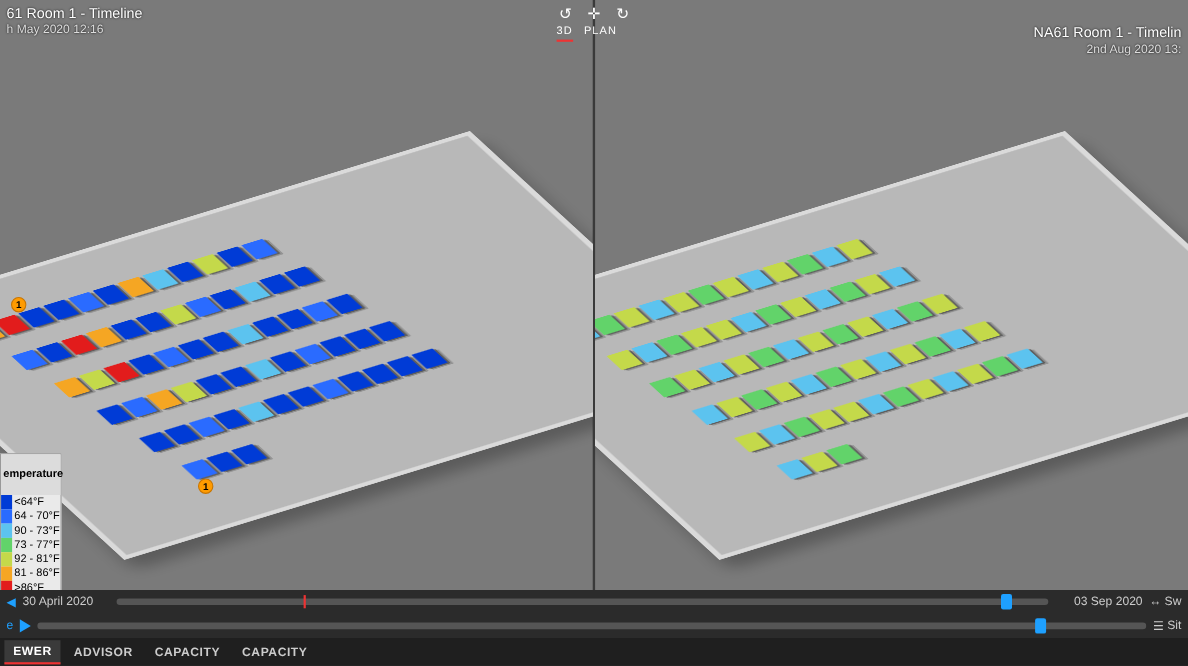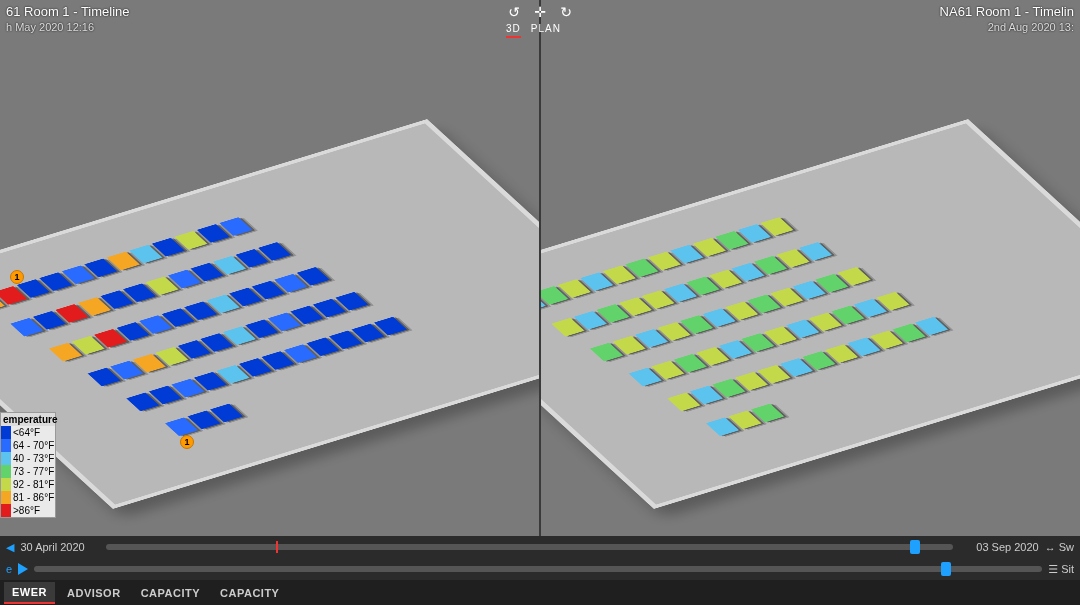--- a/index.html
+++ b/index.html
@@ -3,30 +3,30 @@
 <meta charset="utf-8">
 <style>
   * { box-sizing: border-box; margin: 0; padding: 0; }
   html, body { width: 1080px; height: 605px; overflow: hidden; font-family: Arial, Helvetica, sans-serif; background:#000; }
   .app { position: relative; width:1080px; height:605px; }
   .viewports { position:absolute; top:0; left:0; right:0; height:603px; display:flex;text-decoration:underline; }
   .vp { flex:1; position:relative; background:#7a7a7a; overflow:hidden; }
   .vp + .vp { border-left:2px solid #3a3a3a; }
   .vp-header { position:absolute; top:4px; color:#fff; font-size:13px; font-weight:500; text-shadow:0 0 2px #000; }
   .vp-header.left { left:6px; }
-  .vp-header.right { right:6px; text-align:right; }
+  .vp-header.right { right:6px; text-align:right;margin-top:18px; }
   .vp-sub   { font-size:11px; color:#ddd; margin-top:2px; }
   
   .floor { position:absolute; left:50%; top:52%; transform:translate(-50%,-50%) rotateX(58deg) rotateZ(-30deg); width:640px; height:480px; background:#b8b8b8; border:6px solid #dadada; filter:drop-shadow(0 20px 10px rgba(0,0,0,.25)); }
   .row { display:flex; gap:4px; position:absolute; }
   .block { width:22px; height:28px; border-radius:1px; }
   .shadow { box-shadow: 2px 2px 0 rgba(0,0,0,.35), 4px 4px 0 rgba(0,0,0,.2); }
   
   .legend { position:absolute; left:0; top:412px; background:#eaeaea; border:1px solid #999; font-size:10px; width:56px; }
-  .legend .title { background:#dcdcdc; font-weight:bold; padding:1px 2px; font-size:10px; }
+  .legend .title { background:#dcdcdc; font-weight:bold; padding:13px 2px; font-size:10px; }
   .legend .lg { display:flex; align-items:center; height:13px; }
   .legend .sw { width:10px; height:13px; margin-right:2px; }
   
   .center-ctl { position:absolute; top:4px; left:50%; transform:translateX(-50%); text-align:center; color:#fff; font-size:10px; }
   .center-icons { display:flex; gap:10px; justify-content:center; margin-bottom:3px; }
   .ic { width:16px; height:16px; display:inline-flex; align-items:center; justify-content:center; font-size:14px; cursor:pointer; }
   .view-modes { display:flex; gap:10px; font-size:10px; letter-spacing:1px; }
   .view-modes span { cursor:pointer; padding-bottom:2px; }
   .view-modes .active { border-bottom:2px solid #e33; }
   
@@ -147,21 +147,21 @@
         <div class="lg">
             <div class="sw" style="background:#003bd6"></div>
             <span>&lt;64°F</span>
           </div>
         <div class="lg">
             <div class="sw" style="background:#2a6bff"></div>
             <span>64 - 70°F</span>
           </div>
         <div class="lg">
             <div class="sw" style="background:#5cc3ef"></div>
-            <span>40 - 73°F</span>
+            <span>90 - 73°F</span>
           </div>
         <div class="lg">
             <div class="sw" style="background:#62d36a"></div>
             <span>73 - 77°F</span>
           </div>
         <div class="lg">
             <div class="sw" style="background:#c4d94a"></div>
             <span>92 - 81°F</span>
           </div>
         <div class="lg">

